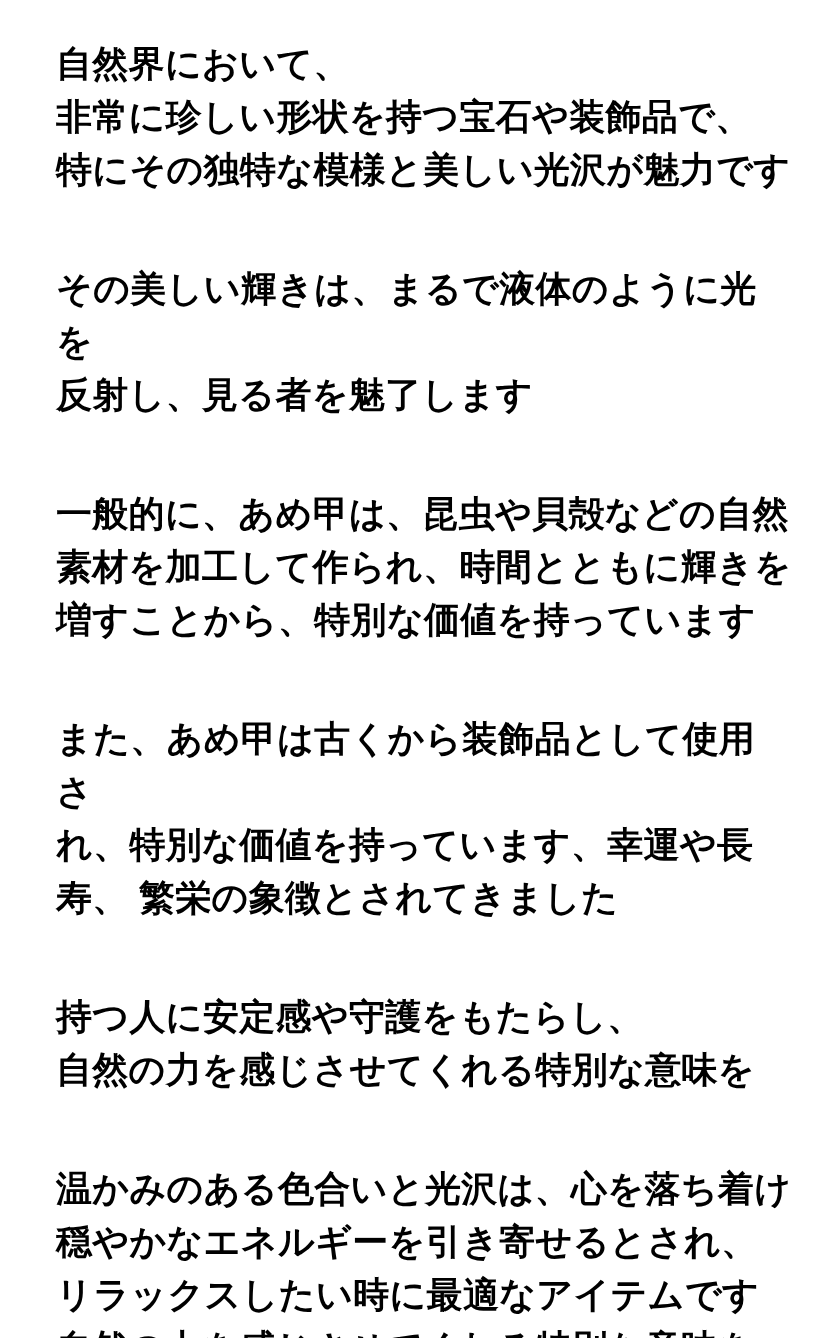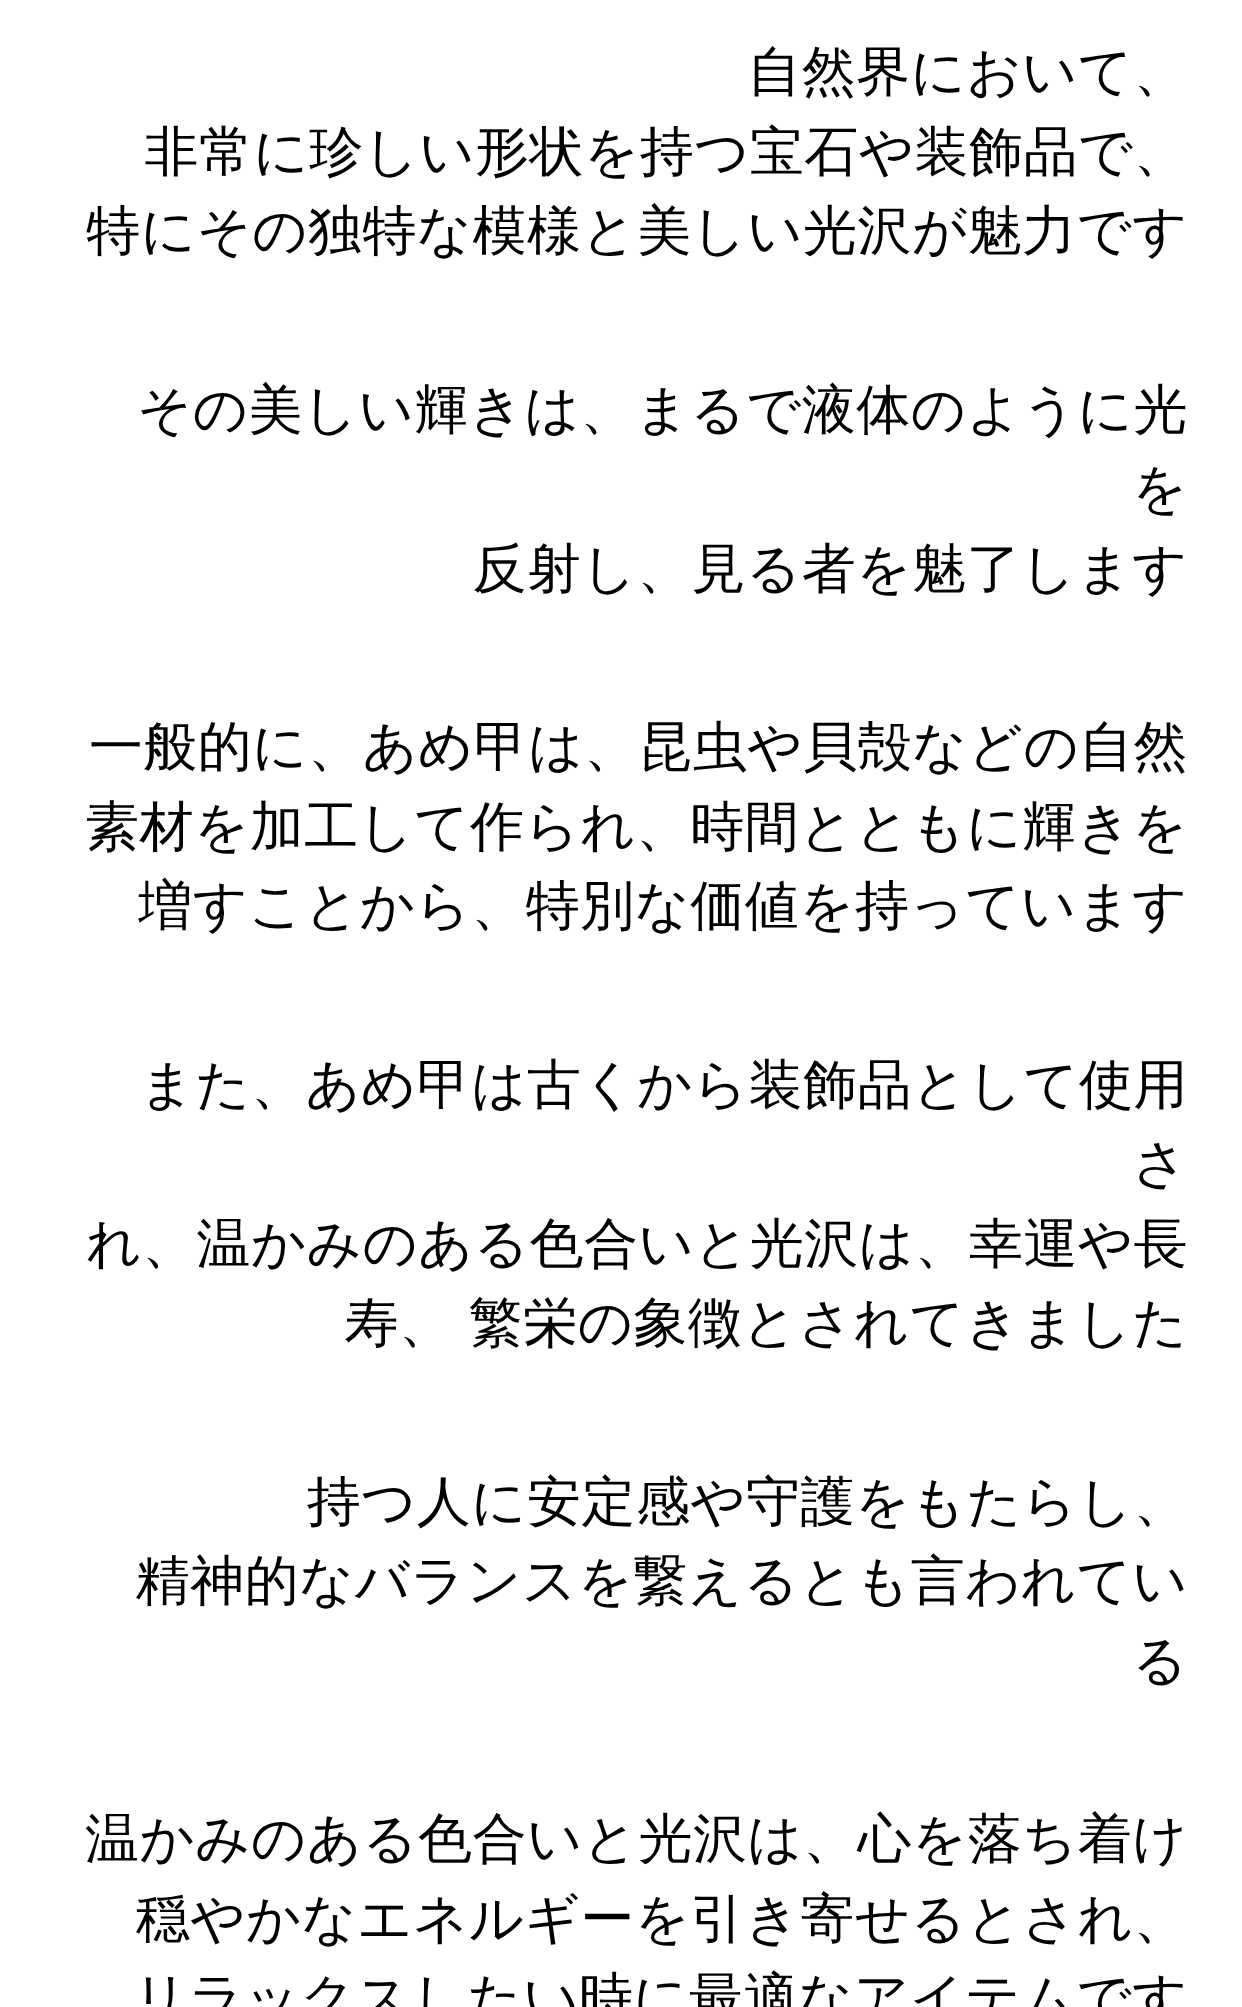--- a/index.html
+++ b/index.html
@@ -12,48 +12,48 @@
     height: 1338px;
     overflow: hidden;
     font-family: "Liberation Sans", "DejaVu Sans", sans-serif;
   }
   .doc {
     box-sizing: border-box;
     width: 828px;
     padding: 21px 36px 0 56px;
   }
   .para {
-    margin: 0 0 66px 0;
+    margin: 16px 0 66px 0;
     font-size: 36px;
     line-height: 53px;
-    font-weight: 400;
+    font-weight: 700;
     color: #000000;
     white-space: pre-line;
     letter-spacing: 0.3px;
-    text-align: right;
+    text-align: left;
   }
   .para:last-child {
     margin-bottom: 0;
   }
 </style>
 </head>
 <body>
 
 <main class="doc">
   <p class="para">自然界において、
 非常に珍しい形状を持つ宝石や装飾品で、
 特にその独特な模様と美しい光沢が魅力です</p>
   <p class="para">その美しい輝きは、まるで液体のように光を
 反射し、見る者を魅了します</p>
   <p class="para">一般的に、あめ甲は、昆虫や貝殻などの自然
 素材を加工して作られ、時間とともに輝きを
 増すことから、特別な価値を持っています</p>
   <p class="para">また、あめ甲は古くから装飾品として使用さ
-れ、温かみのある色合いと光沢は、幸運や長
+れ、特別な価値を持っています、幸運や長
 寿、 繁栄の象徴とされてきました</p>
   <p class="para">持つ人に安定感や守護をもたらし、
-精神的なバランスを繋えるとも言われている</p>
+自然の力を感じさせてくれる特別な意味を</p>
   <p class="para">温かみのある色合いと光沢は、心を落ち着け
 穏やかなエネルギーを引き寄せるとされ、
 リラックスしたい時に最適なアイテムです
 自然の力を感じさせてくれる特別な意味を
 持つ贈り物としても人気があります</p>
 </main>
 
 </body></html>

